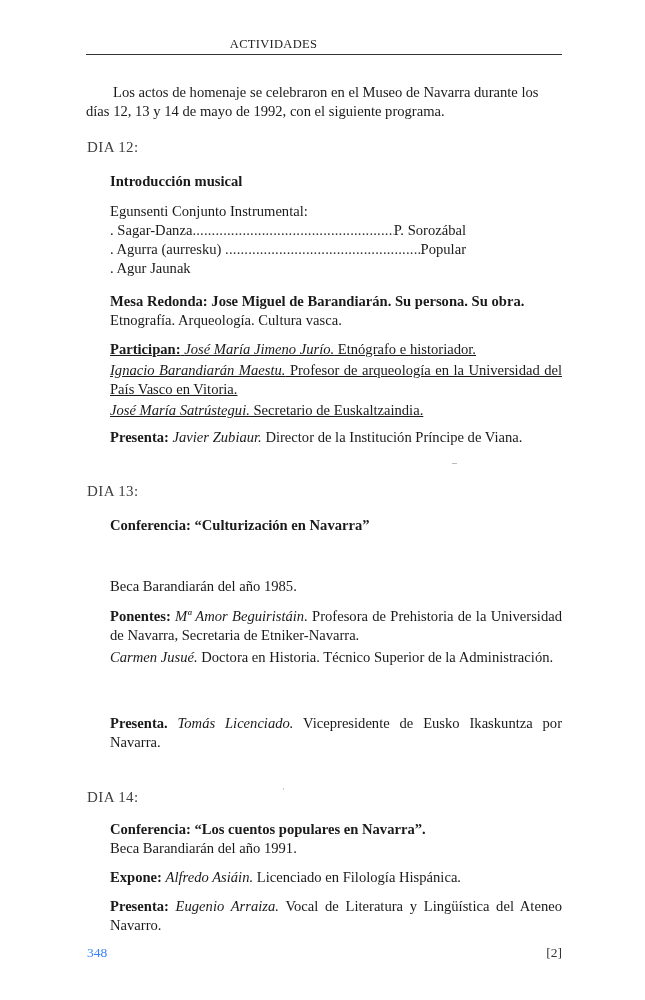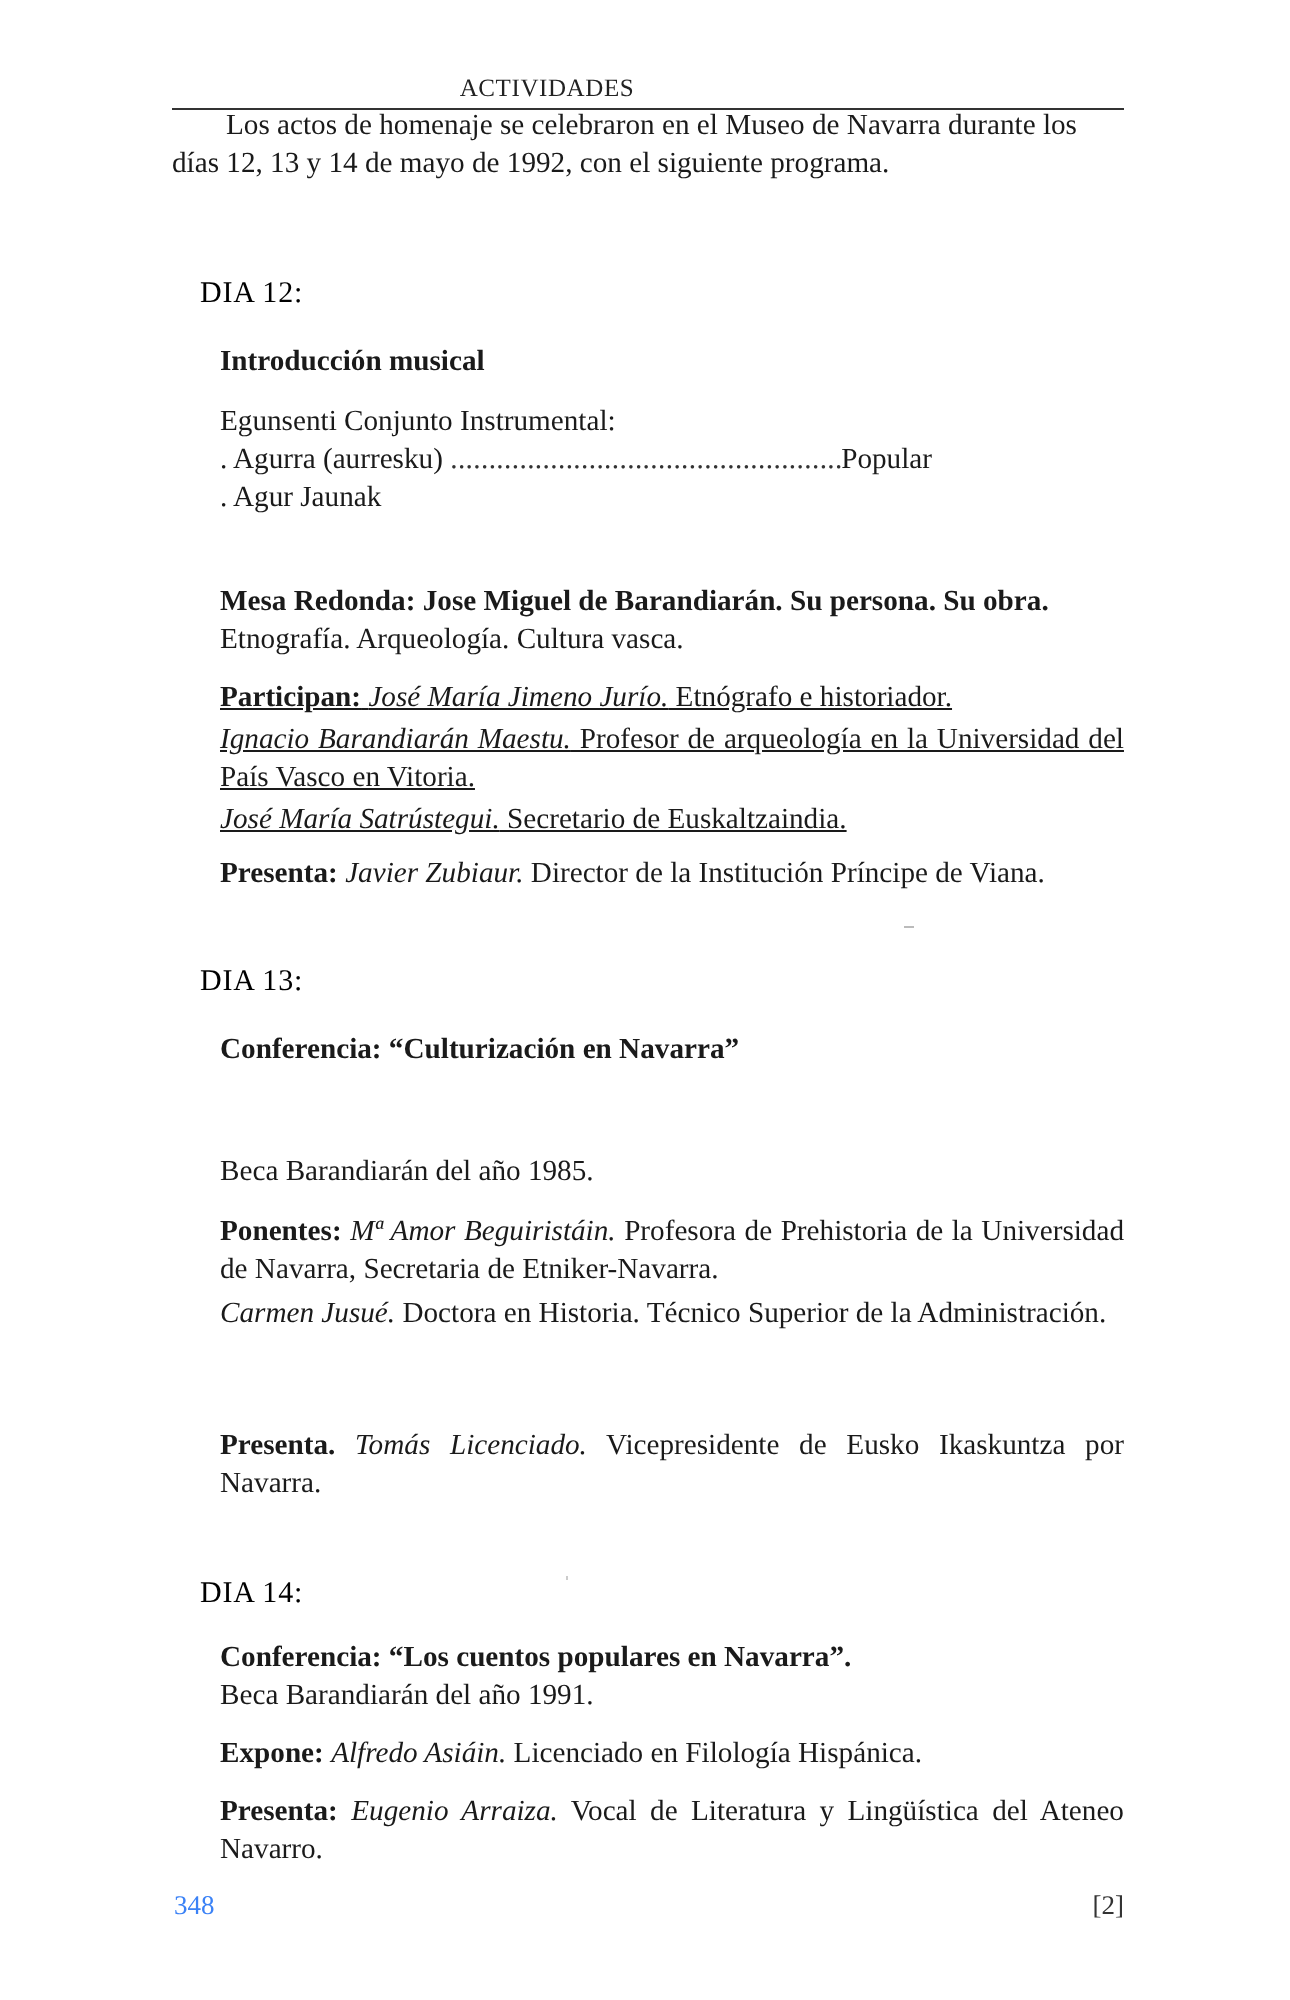--- a/index.html
+++ b/index.html
@@ -13,25 +13,25 @@
       left: 0; width: 547px; top: 37px; text-align: center;
       font-size: 12.5px; letter-spacing: 0.3px; color: #222;
     }
     .header-rule {
       left: 86px; width: 476px; top: 54px; height: 0;
       border-top: 1px solid #333;
     }
     .text { font-size: 14.6px; line-height: 19px; }
     .just { text-align: justify; text-align-last: left; }
     .intro {
-      left: 86px; width: 476px; top: 54px;
+      left: 86px; width: 476px; top: 83px;
     }
     .intro .indent { text-indent: 27px; }
     .day-heading {
-      left: 87px; font-size: 15px; color: #000000; letter-spacing: 0.4px; margin-left: 13px;
+      left: 87px; font-size: 15px; color: #404040; letter-spacing: 0.4px;
     }
     .block { left: 110px; width: 452px; }
     .b { font-weight: bold; }
     .i { font-style: italic; }
     .toc-row { display: flex; align-items: baseline; width: 356px; }
     .toc-row .leader { flex: 1; overflow: hidden; white-space: nowrap; color: #333; }
     .toc-row .leader::after { content: "......................................................................................................................................................"; letter-spacing: 0.2px; }
     .footer-left { left: 87px; top: 945px; font-size: 13.5px; color: #3b82f6; }
     .footer-right { right: 83px; top: 945px; font-size: 13.5px; color: #333; }
     .speck { left: 452px; top: 463px; width: 5px; height: 1px; background: #bbb; }
@@ -49,20 +49,25 @@
 </div>
 
 <div class="abs day-heading" style="top:139px;">DIA 12:</div>
 
 <div class="abs block text" style="top:172px;">
   <span class="b">Introducción musical</span>
 </div>
 
 <div class="abs block text" style="top:202px;">
   <div>Egunsenti Conjunto Instrumental:</div>
+  <div class="toc-row">
+    <span>. Sagar-Danza</span>
+    <span class="leader"></span>
+    <span>P. Sorozábal</span>
+  </div>
   <div class="toc-row">
     <span style="white-space:pre;">. Agurra (aurresku) </span>
     <span class="leader"></span>
     <span>Popular</span>
   </div>
   <div>
     <span>. Agur Jaunak</span>
   </div>
 </div>
 

